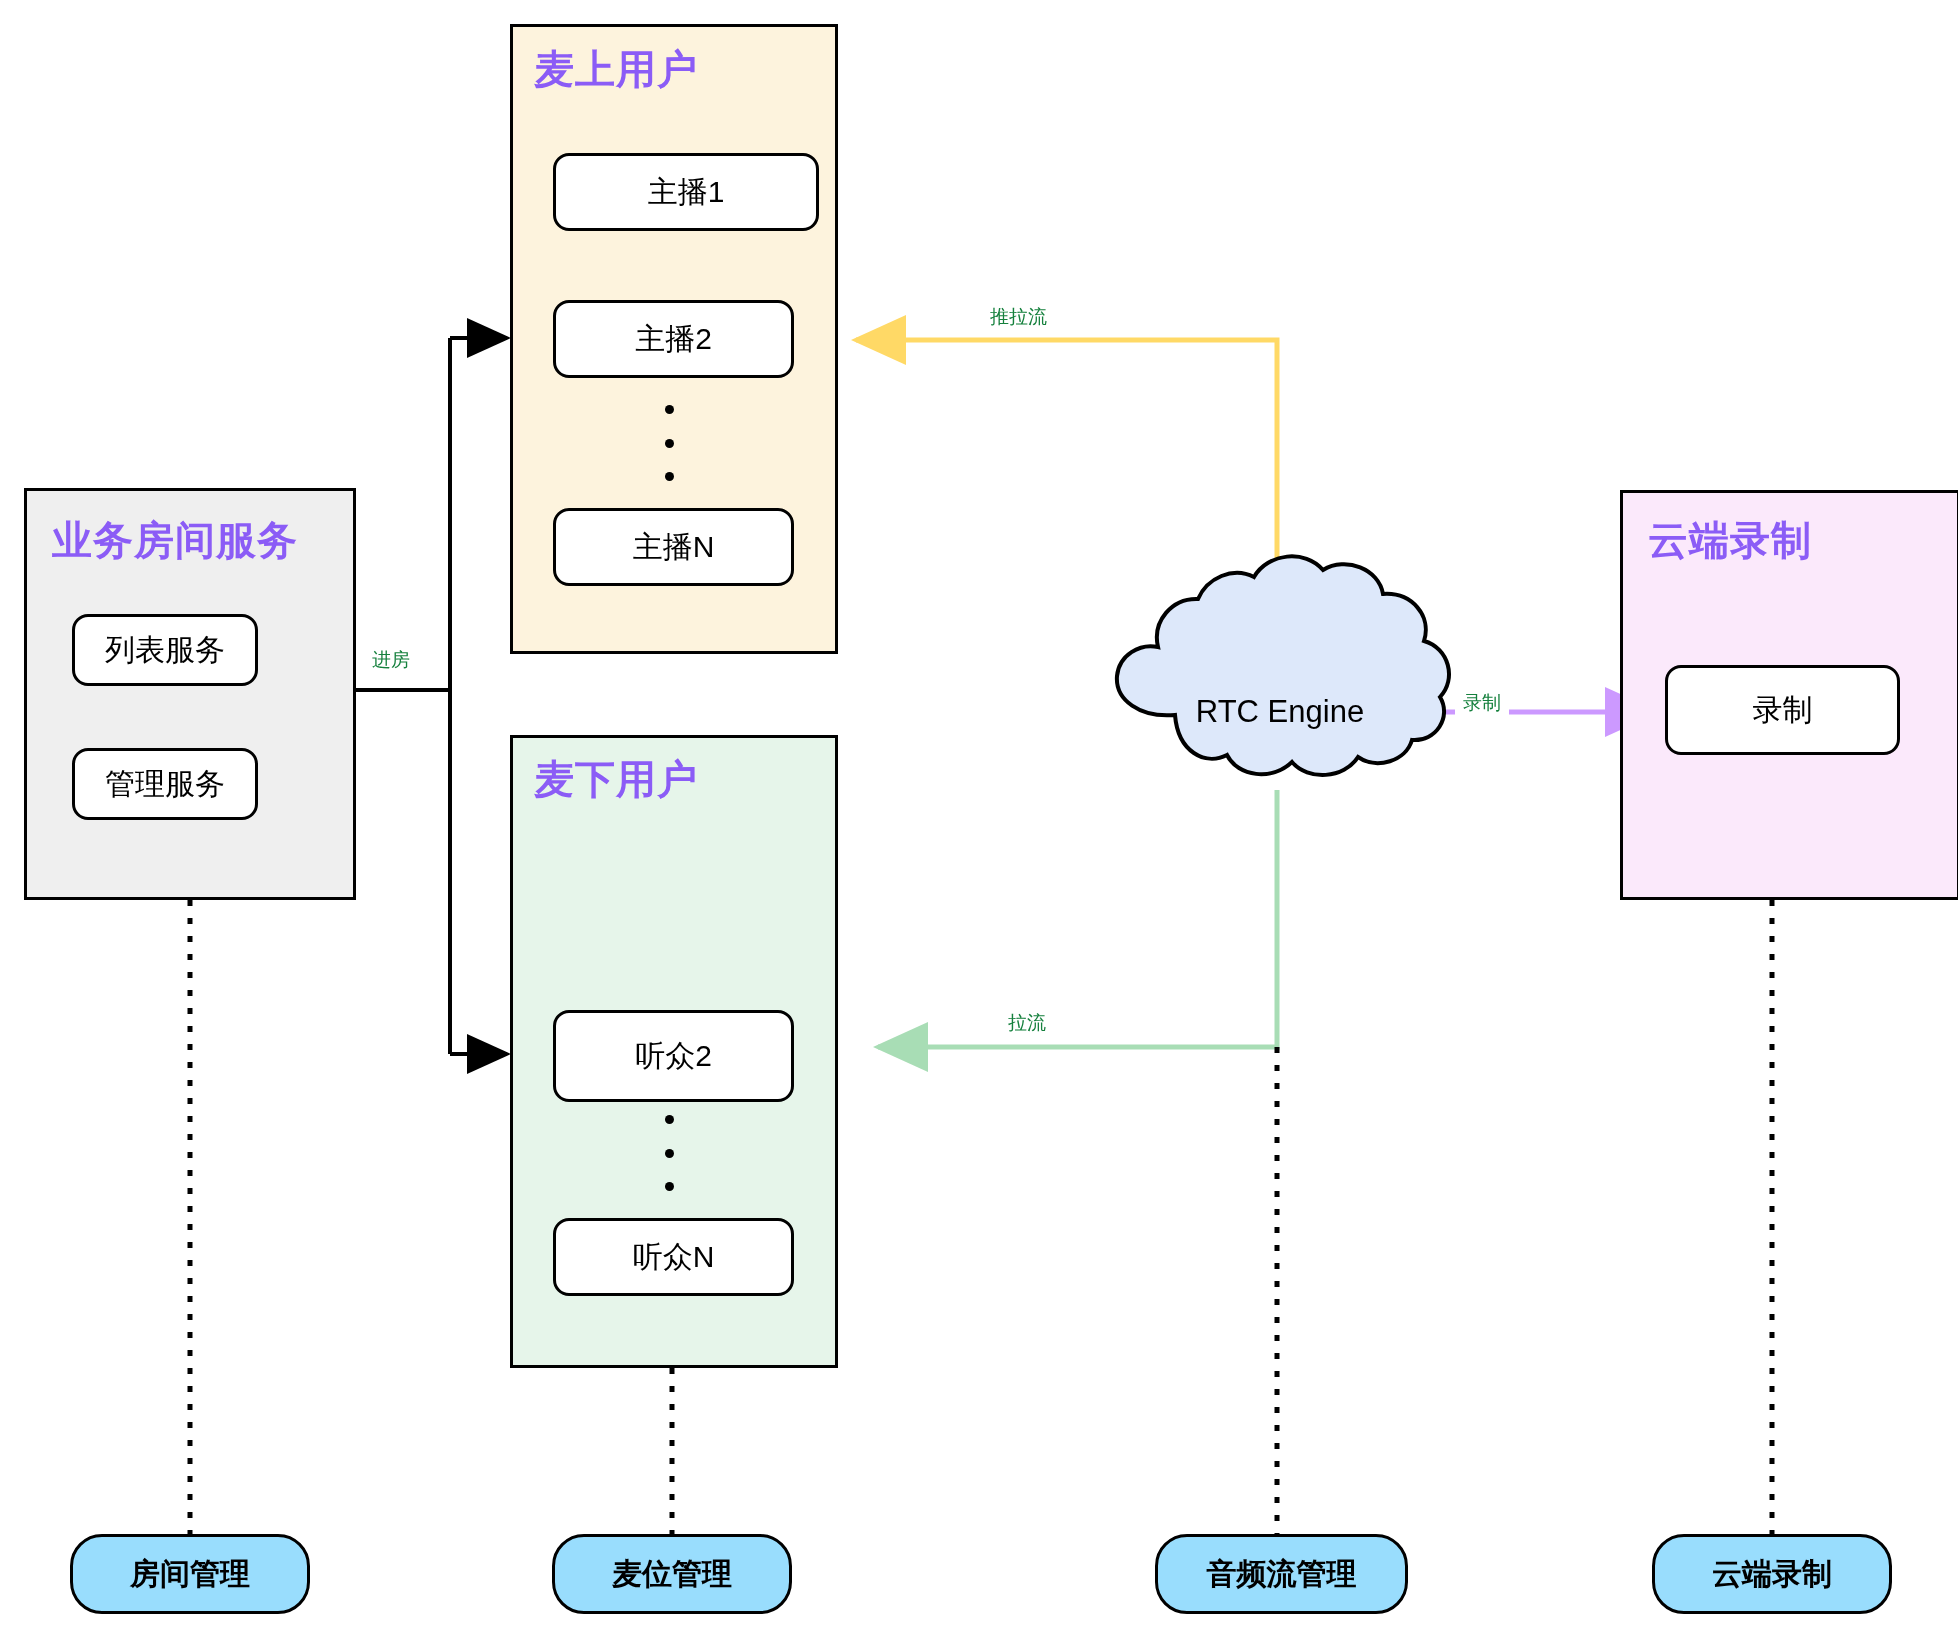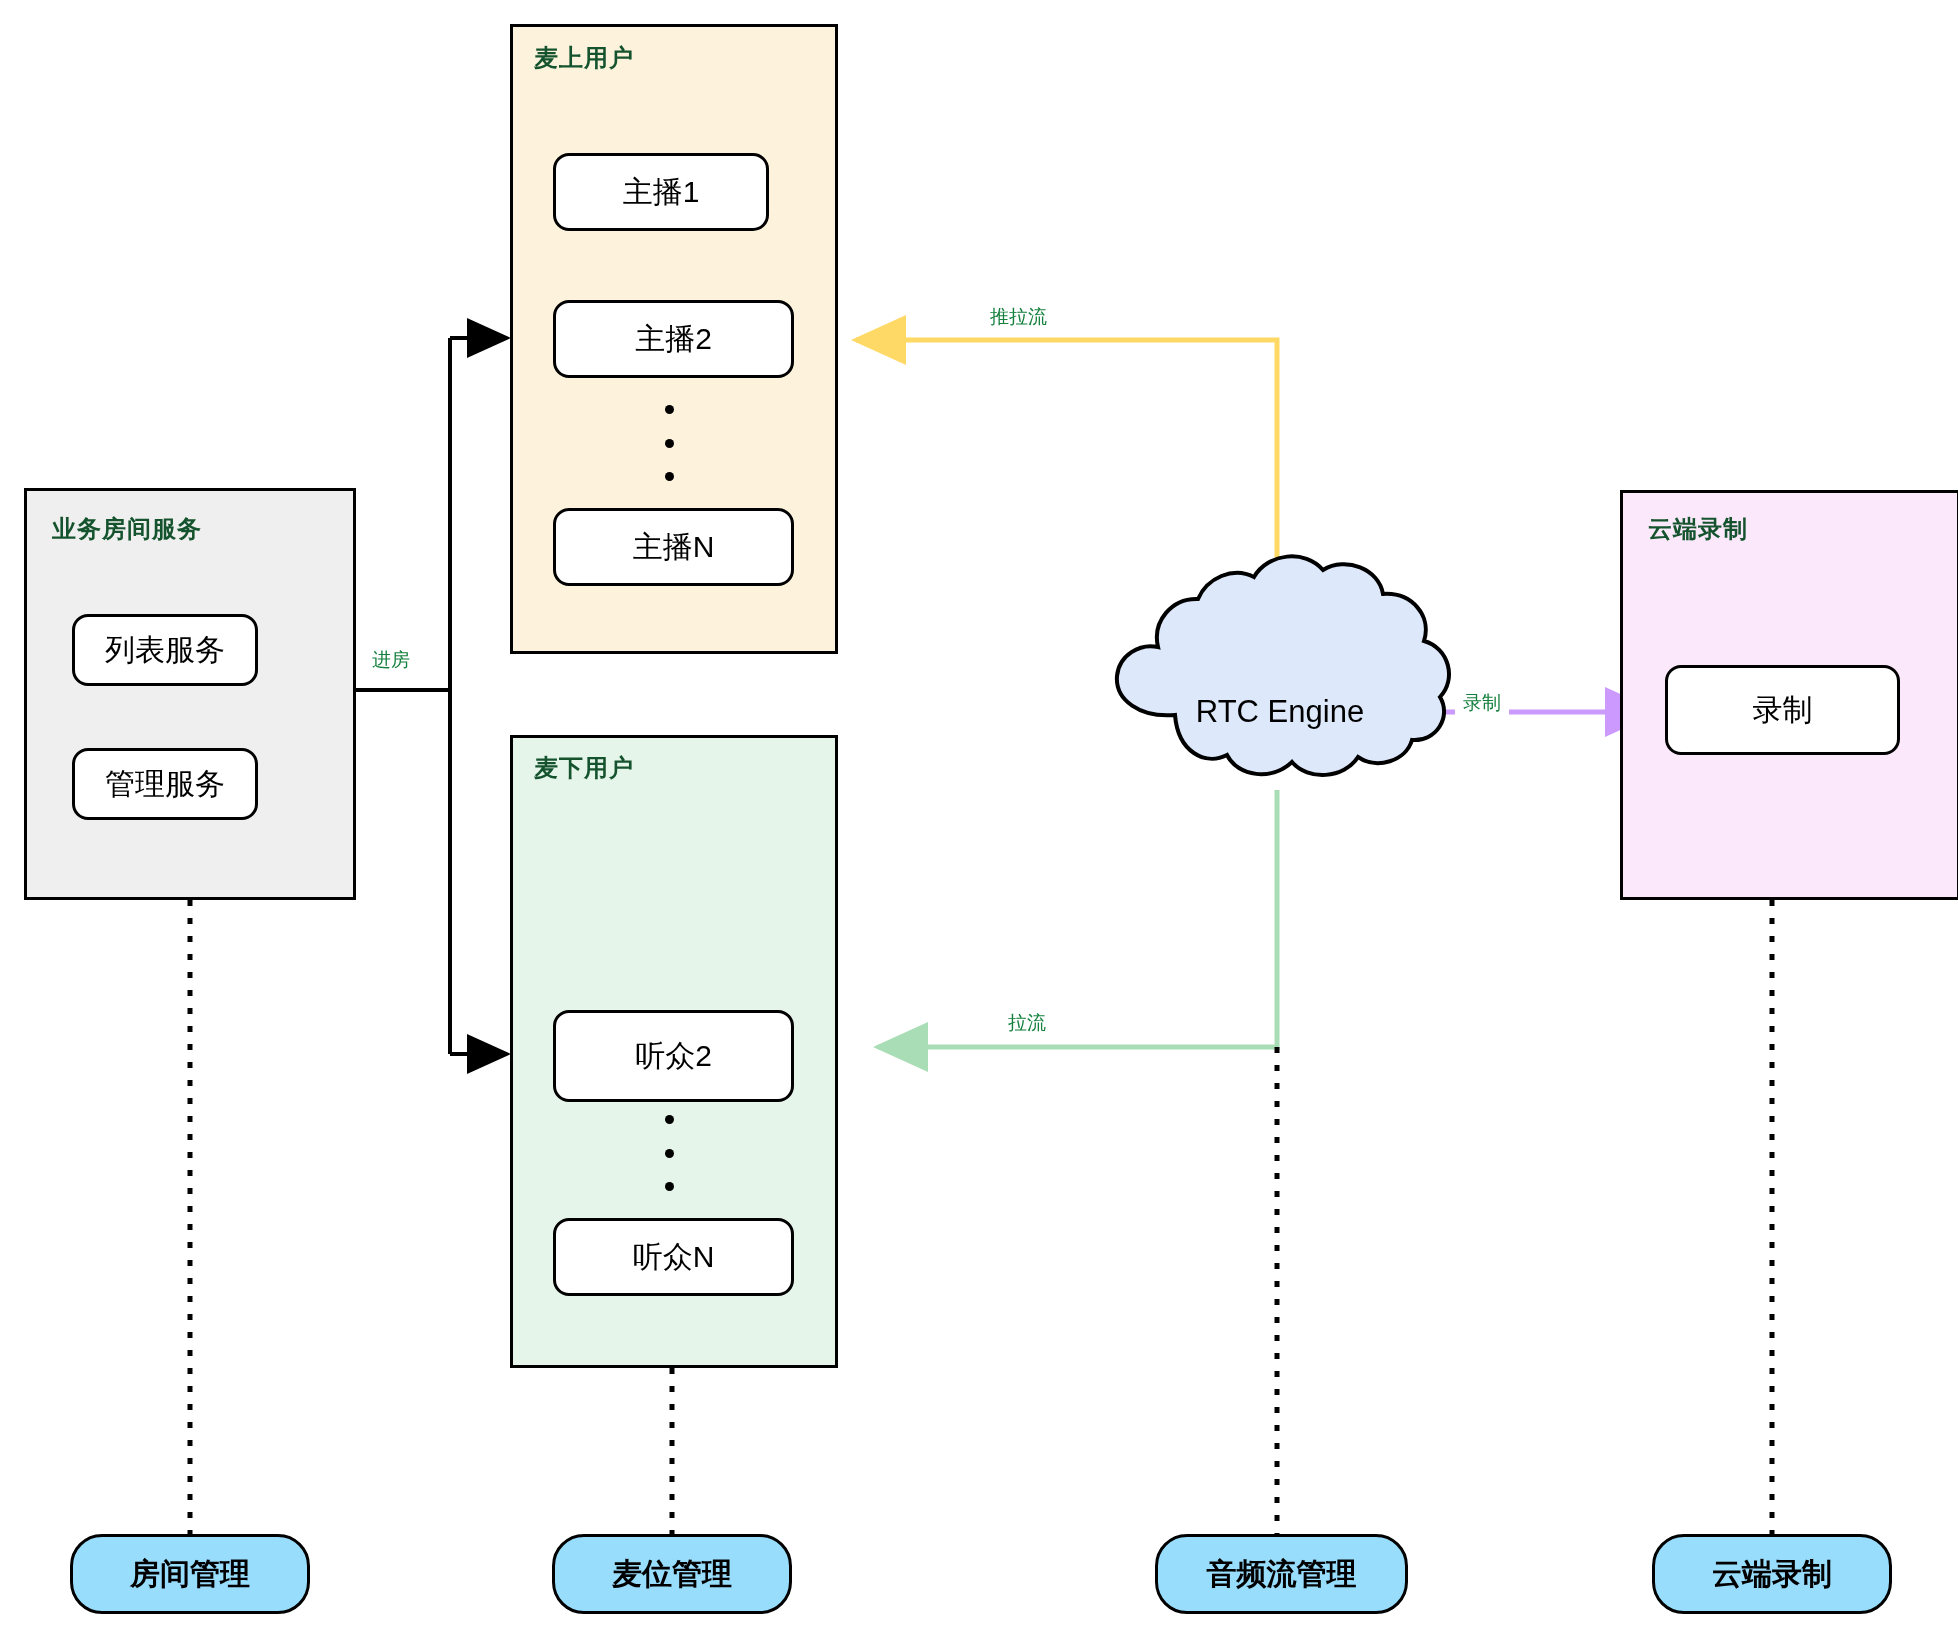--- a/index.html
+++ b/index.html
@@ -2,21 +2,21 @@
 <html><head>
 <meta charset="utf-8">
 <style>
   html,body{margin:0;padding:0;background:#ffffff;}
   body{width:1958px;height:1644px;position:relative;overflow:hidden;
        font-family:"Liberation Sans","DejaVu Sans",sans-serif;}
   #canvas{position:absolute;left:0;top:0;width:1958px;height:1644px;}
   svg.layer{position:absolute;left:0;top:0;width:1958px;height:1644px;pointer-events:none;}
 
   .group-box{position:absolute;border:3px solid #000;box-sizing:border-box;}
-  .group-title{position:absolute;font-weight:bold;font-size:24px;color:#14532d;
+  .group-title{position:absolute;font-weight:bold;font-size:40px;color:#8b5cf6;
                white-space:nowrap;letter-spacing:1px;text-align:right;}
 
   .node{position:absolute;background:#ffffff;border:3px solid #000;border-radius:16px;
         box-sizing:border-box;display:flex;align-items:center;justify-content:center;
         font-size:30px;color:#000;}
 
   .bottom-node{position:absolute;border:3px solid #000;border-radius:32px;
         box-sizing:border-box;display:flex;align-items:center;justify-content:center;
         font-size:30px;font-weight:bold;color:#000;}
 
@@ -98,21 +98,21 @@
 
   <div class="group-box" style="left:24px;top:488px;width:332px;height:412px;background:#efefef;">
   </div>
   <div class="group-title" style="left:52px;top:513px;">业务房间服务</div>
   <div class="node" style="left:72px;top:614px;width:186px;height:72px;">列表服务</div>
   <div class="node" style="left:72px;top:748px;width:186px;height:72px;">管理服务</div>
 
   <div class="group-box" style="left:510px;top:24px;width:328px;height:630px;background:#fdf3dd;">
   </div>
   <div class="group-title" style="left:534px;top:42px;">麦上用户</div>
-  <div class="node" style="left:553px;top:153px;width:216px;height:78px;">主播1</div>
+  <div class="node" style="left:553px;top:153px;width:266px;height:78px;">主播1</div>
   <div class="node" style="left:553px;top:300px;width:241px;height:78px;">主播2</div>
   <div class="dots" style="left:663px;top:405px;width:12px;height:76px;">
     <i></i>
       <i></i>
       <i></i>
   </div>
   <div class="node" style="left:553px;top:508px;width:241px;height:78px;">主播N</div>
 
   <div class="group-box" style="left:510px;top:735px;width:328px;height:633px;background:#e6f5ea;">
   </div>

